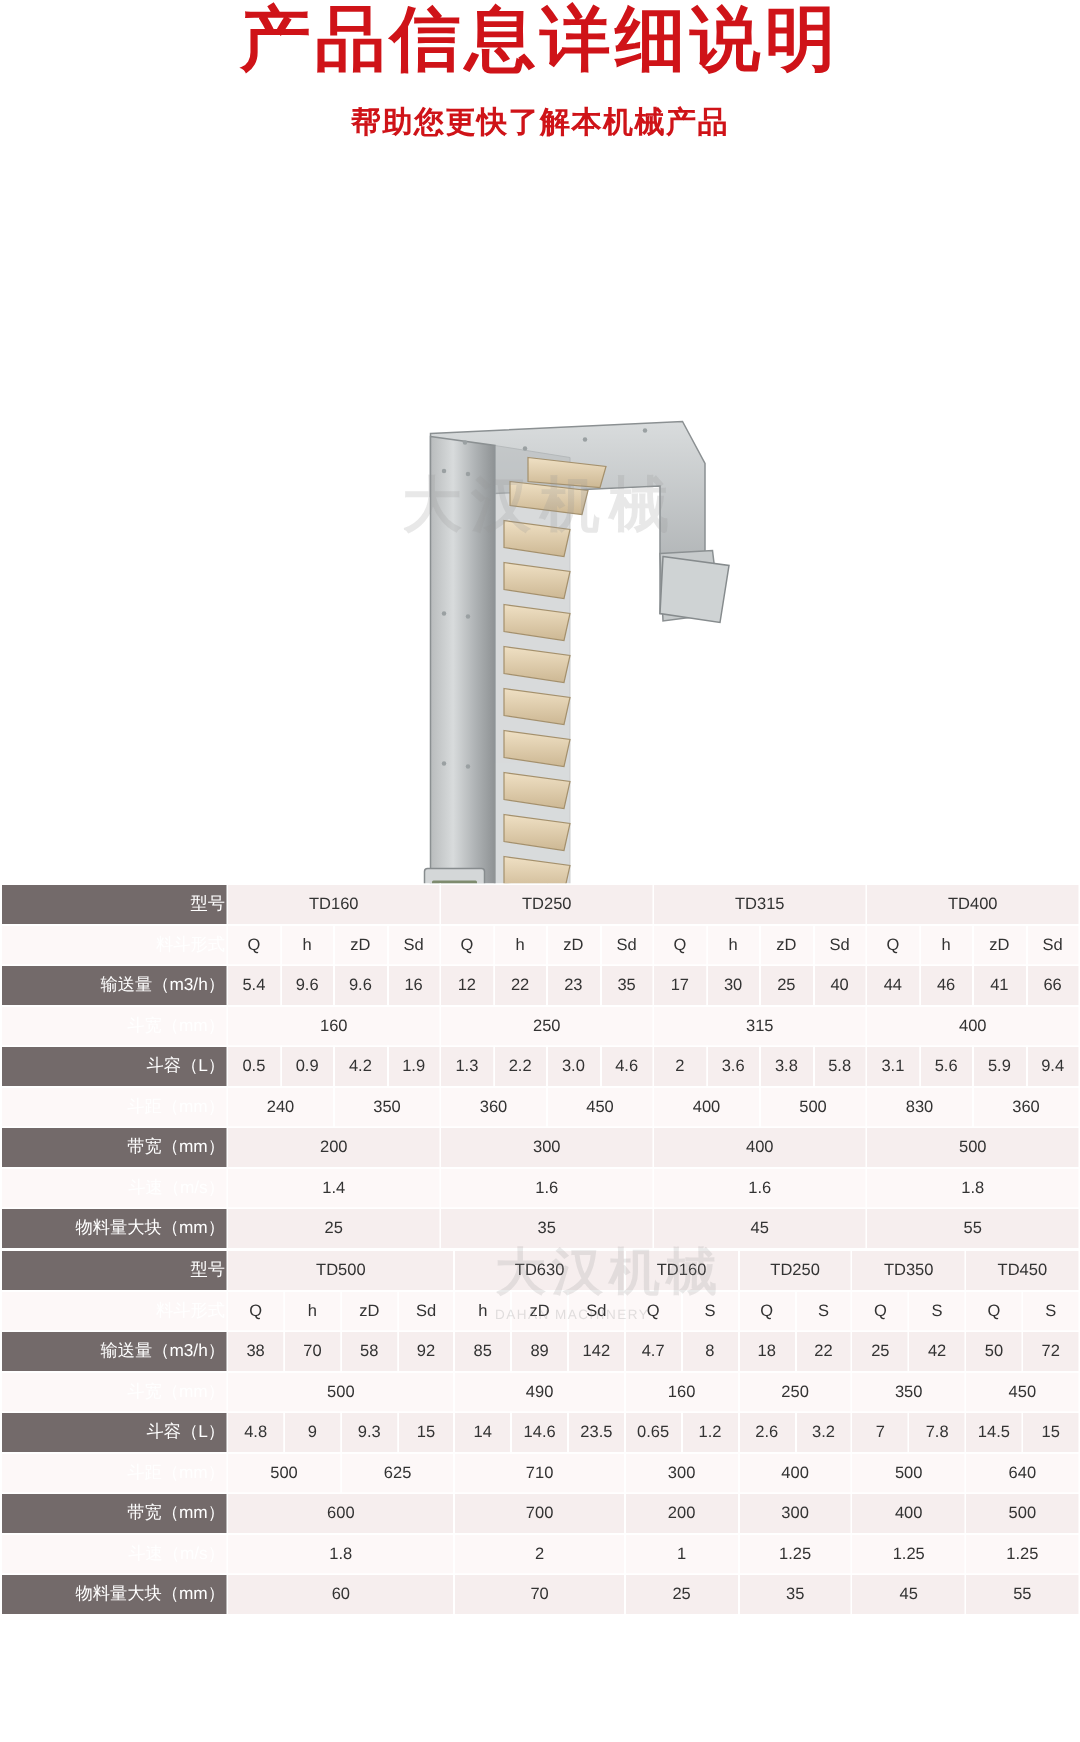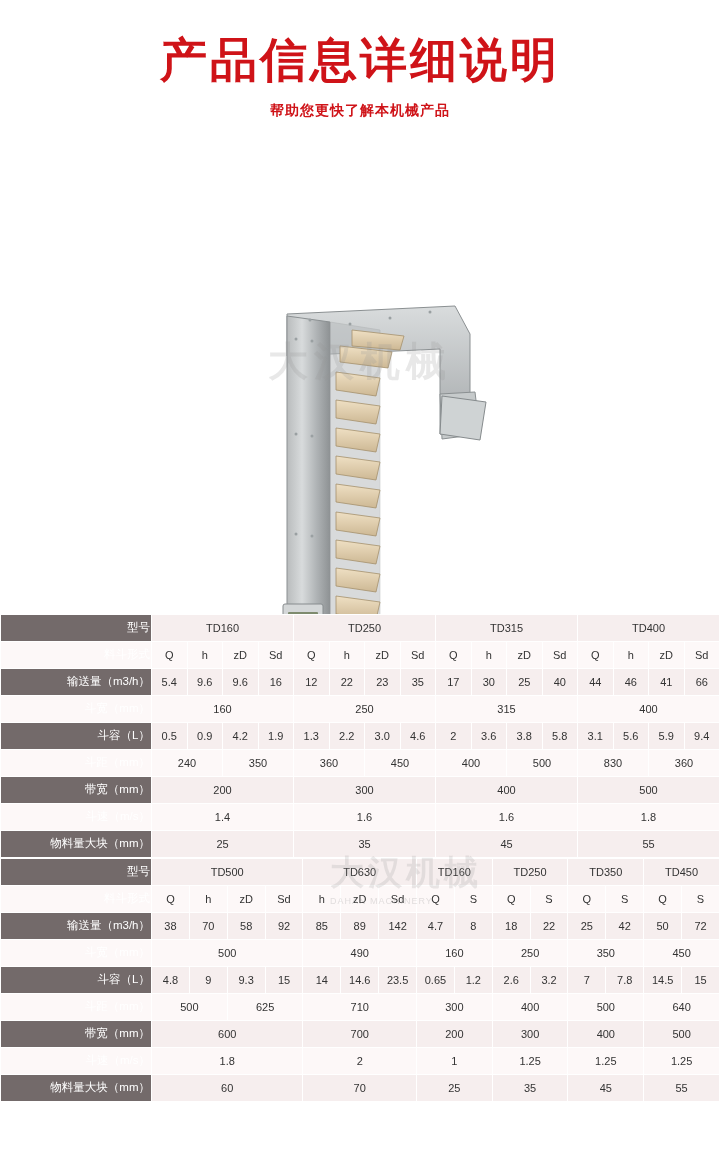--- a/index.html
+++ b/index.html
@@ -5,31 +5,31 @@
   html,body{margin:0;padding:0;}
   body{
     width:720px;
     background:#ffffff;
     font-family:"Liberation Sans","DejaVu Sans",sans-serif;
     color:#333;
   }
   .page{width:720px;min-height:1161px;position:relative;overflow:hidden;}
 
   
-  .header{padding-top:34px;text-align:center;}
+  .header{text-align:center;}
   .title{
     font-size:47px;
     font-weight:bold;
     color:#cf1318;
     letter-spacing:3px;
     line-height:1.1;
     margin:0;
   }
   .subtitle{
-    font-size:14px;
+    font-size:20px;
     font-weight:bold;
     color:#cf1318;
     letter-spacing:1px;
     margin:16px 0 0 0;
   }
 
   
   .photo-area{
     position:relative;
     height:480px;

